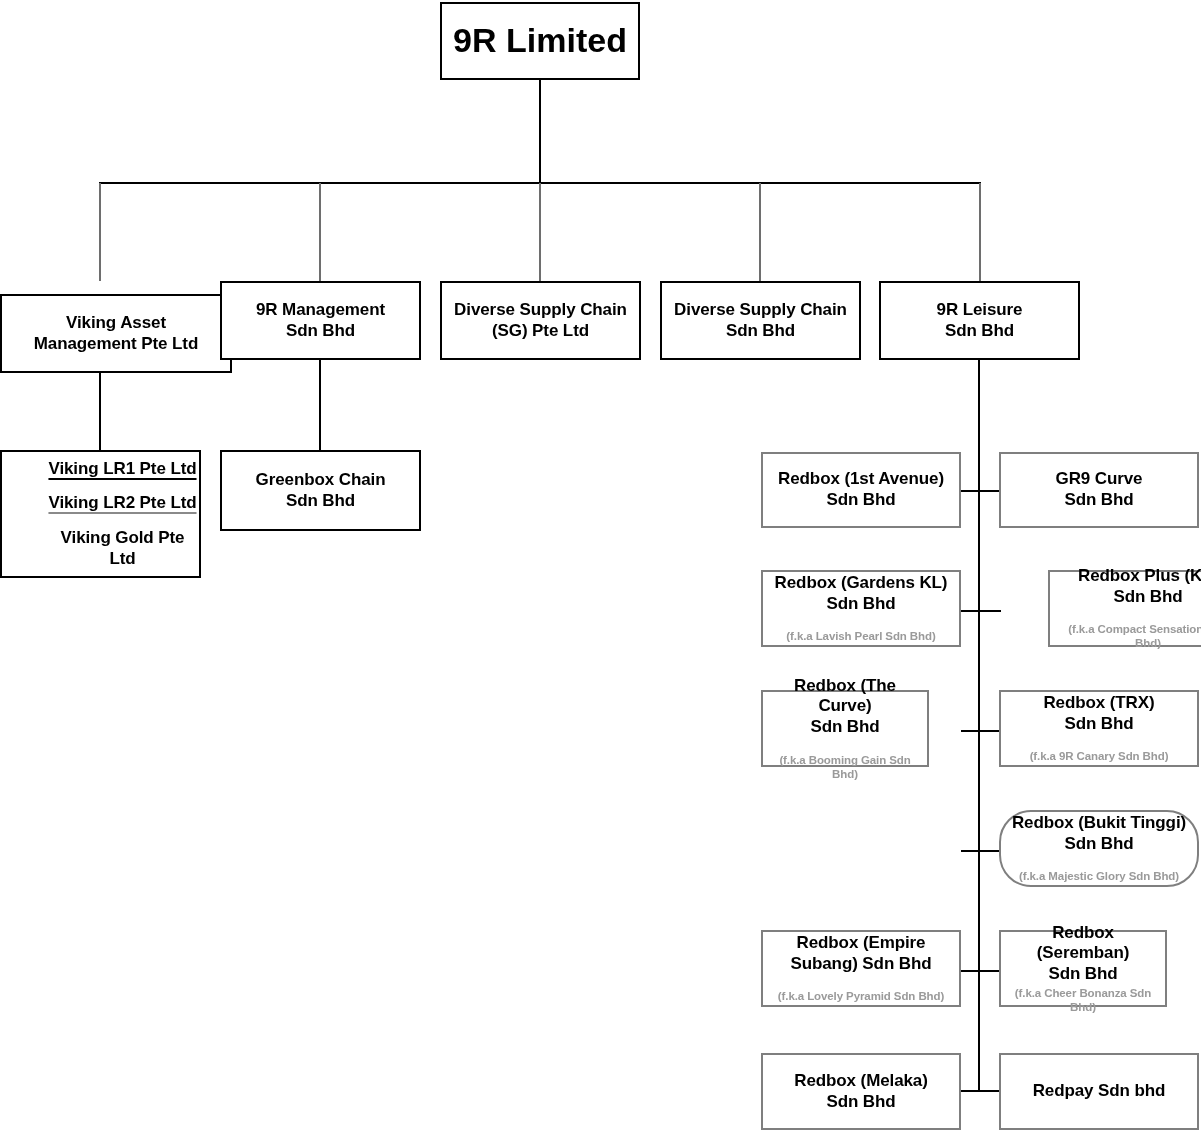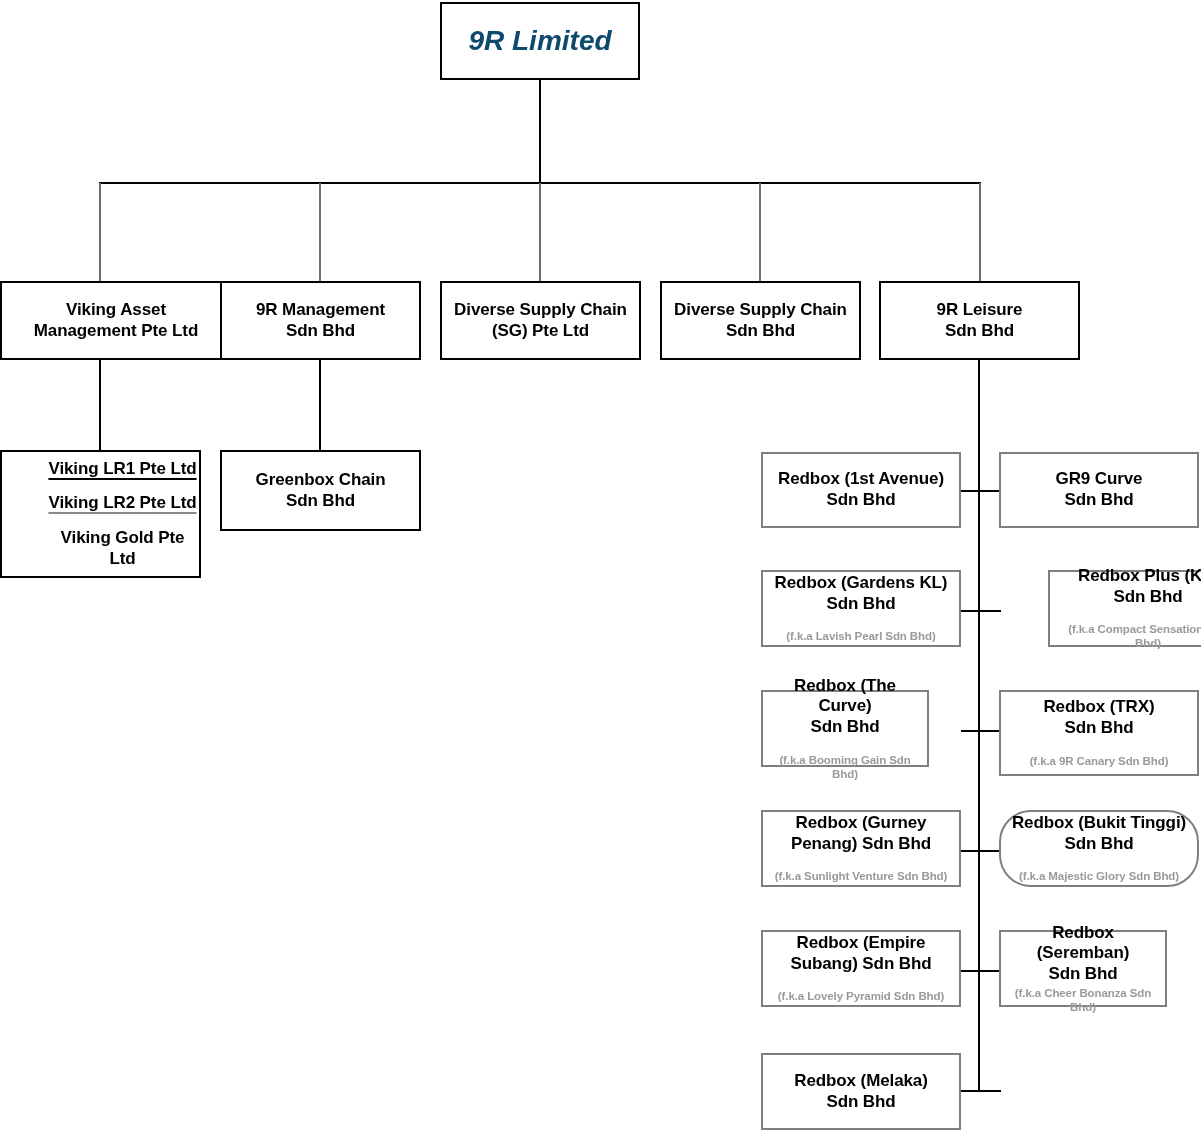--- a/index.html
+++ b/index.html
@@ -39,25 +39,24 @@
   }
   .node .title {
     display: block;
     padding: 0 6px;
   }
   .node.gray-border { border: 2px solid #7f7f7f; }
 
   
   .node.root {
     border: 2px solid #000000;
-    color: #0c4a6e;
-    font-size: 28px;
+    color: #000000;
+    font-size: 34px;
     font-weight: bold;
     letter-spacing: 0px;
-    font-style: italic;
   }
 
   
   .fka {
     display: block;
     font-size: 11.5px;
     font-weight: bold;
     color: #9a9a9a;
     letter-spacing: -0.1px;
     line-height: 1.2;
@@ -122,21 +121,21 @@
   <div class="conn h" style="left:961px; top:610px; width:40px;"></div>
   <div class="conn h" style="left:961px; top:730px; width:40px;"></div>
   <div class="conn h" style="left:961px; top:850px; width:40px;"></div>
   <div class="conn h" style="left:961px; top:970px; width:40px;"></div>
   <div class="conn h" style="left:961px; top:1090px; width:40px;"></div>
 
   <div class="node root" style="left:440px; top:2px; width:200px; height:78px;">
     <span class="title">9R Limited</span>
   </div>
 
-  <div class="node" style="left:0px; top:281px; width:232px; height:79px;">
+  <div class="node" style="left:0px; top:294px; width:232px; height:79px;">
     <span class="title">Viking Asset</span>
     <span class="title">Management Pte Ltd</span>
   </div>
 
   <div class="node" style="left:220px; top:281px; width:201px; height:79px;">
     <span class="title">9R Management</span>
     <span class="title">Sdn Bhd</span>
   </div>
 
   <div class="node" style="left:440px; top:281px; width:201px; height:79px;">
@@ -175,25 +174,20 @@
     <span class="title">Sdn Bhd</span>
     <span class="fka spaced">(f.k.a Lavish Pearl Sdn Bhd)</span>
   </div>
 
   <div class="node gray-border" style="left:761px; top:690px; width:168px; height:77px;">
     <span class="title">Redbox (The Curve)</span>
     <span class="title">Sdn Bhd</span>
     <span class="fka spaced">(f.k.a Booming Gain Sdn Bhd)</span>
   </div>
 
-  <div class="node gray-border" style="left:761px; top:810px; width:200px; height:77px;">
-    <span class="title">Redbox (Gurney</span>
-    <span class="title">Penang) Sdn Bhd</span>
-    <span class="fka spaced">(f.k.a Sunlight Venture Sdn Bhd)</span>
-  </div>
 
   <div class="node gray-border" style="left:761px; top:930px; width:200px; height:77px;">
     <span class="title">Redbox (Empire</span>
     <span class="title">Subang) Sdn Bhd</span>
     <span class="fka spaced">(f.k.a Lovely Pyramid Sdn Bhd)</span>
   </div>
 
   <div class="node gray-border" style="left:761px; top:1053px; width:200px; height:77px;">
     <span class="title">Redbox (Melaka)</span>
     <span class="title">Sdn Bhd</span>
@@ -203,32 +197,35 @@
     <span class="title">GR9 Curve</span>
     <span class="title">Sdn Bhd</span>
   </div>
 
   <div class="node gray-border" style="left:1048px; top:570px; width:200px; height:77px;">
     <span class="title">Redbox Plus (KL)</span>
     <span class="title">Sdn Bhd</span>
     <span class="fka spaced">(f.k.a Compact Sensation Sdn Bhd)</span>
   </div>
 
-  <div class="node gray-border" style="left:999px; top:690px; width:200px; height:86px;">
+  <div class="node gray-border" style="left:999px; top:690px; width:200px; height:77px;">
     <span class="title">Redbox (TRX)</span>
     <span class="title">Sdn Bhd</span>
     <span class="fka spaced">(f.k.a 9R Canary Sdn Bhd)</span>
   </div>
 
   <div class="node gray-border" style="left:999px; top:810px; width:200px; height:77px;border-radius:32px;">
     <span class="title">Redbox (Bukit Tinggi)</span>
     <span class="title">Sdn Bhd</span>
     <span class="fka spaced">(f.k.a Majestic Glory Sdn Bhd)</span>
   </div>
 
   <div class="node gray-border" style="left:999px; top:930px; width:168px; height:77px;">
     <span class="title">Redbox (Seremban)</span>
     <span class="title">Sdn Bhd</span>
     <span class="fka tight">(f.k.a Cheer Bonanza Sdn Bhd)</span>
   </div>
 
+  <div class="node gray-border" style="left:999px; top:1053px; width:200px; height:77px;">
+    <span class="title">Redpay Sdn bhd</span>
+  </div>
 
 </div>
 
 </body></html>

